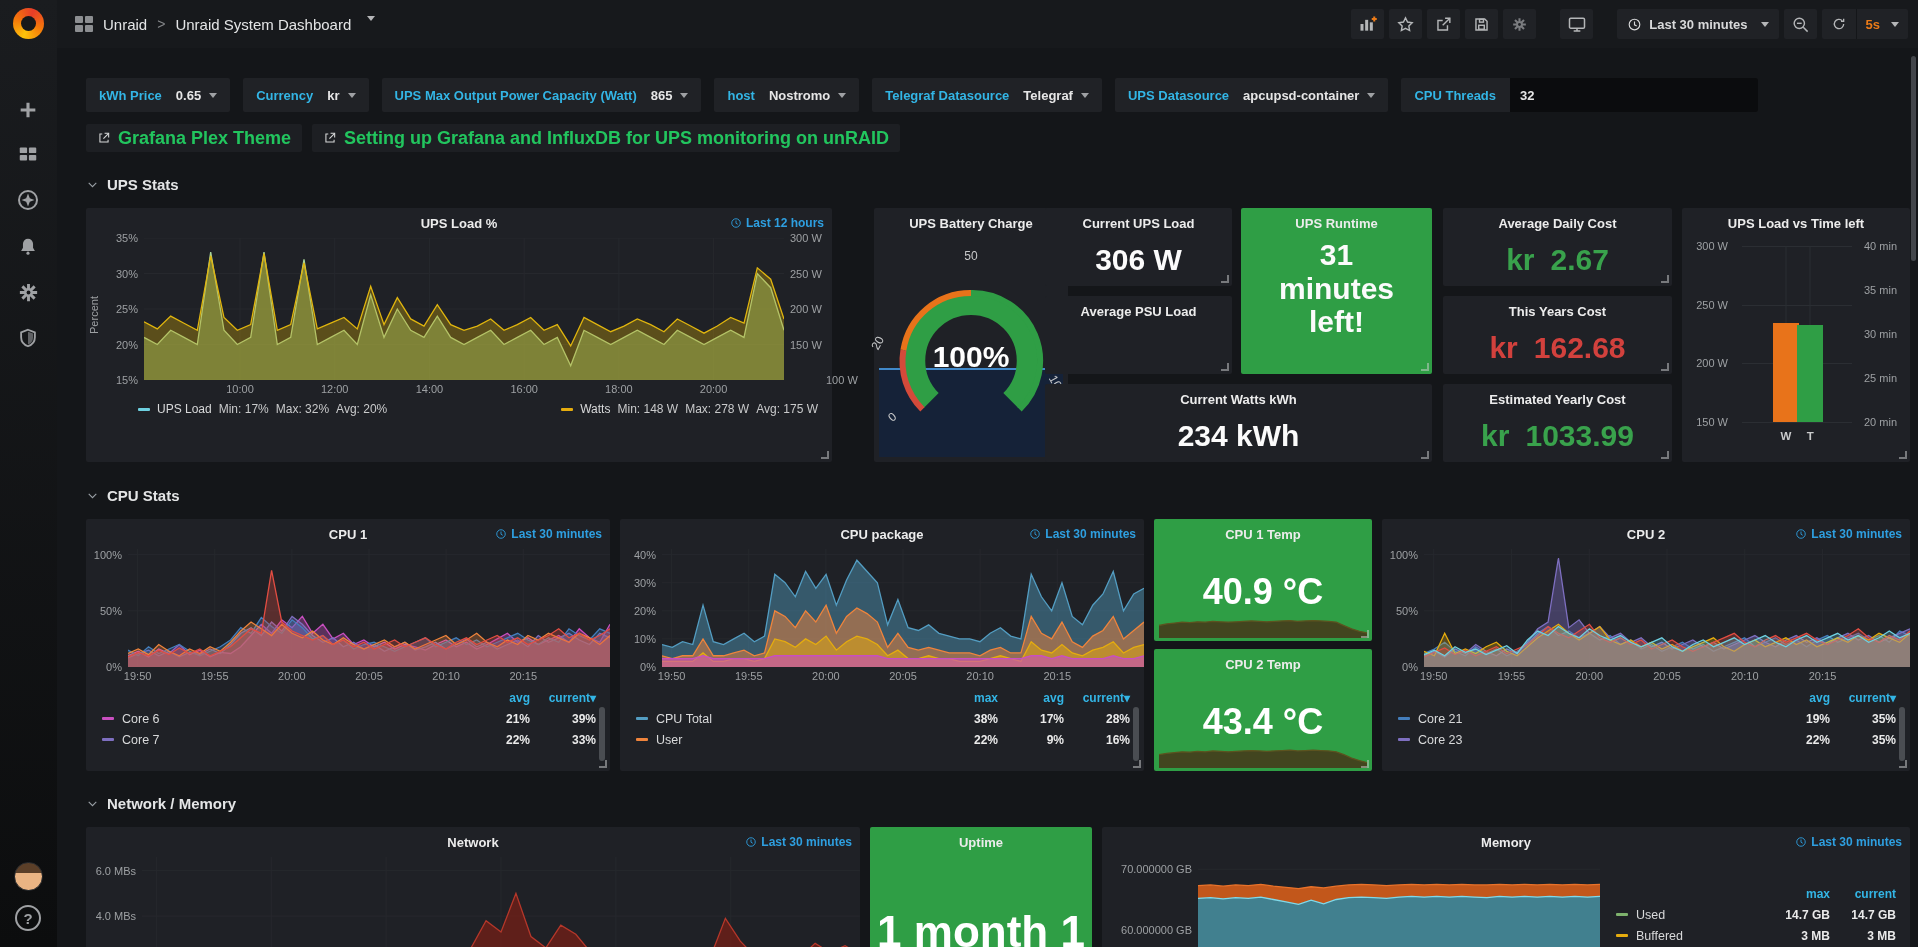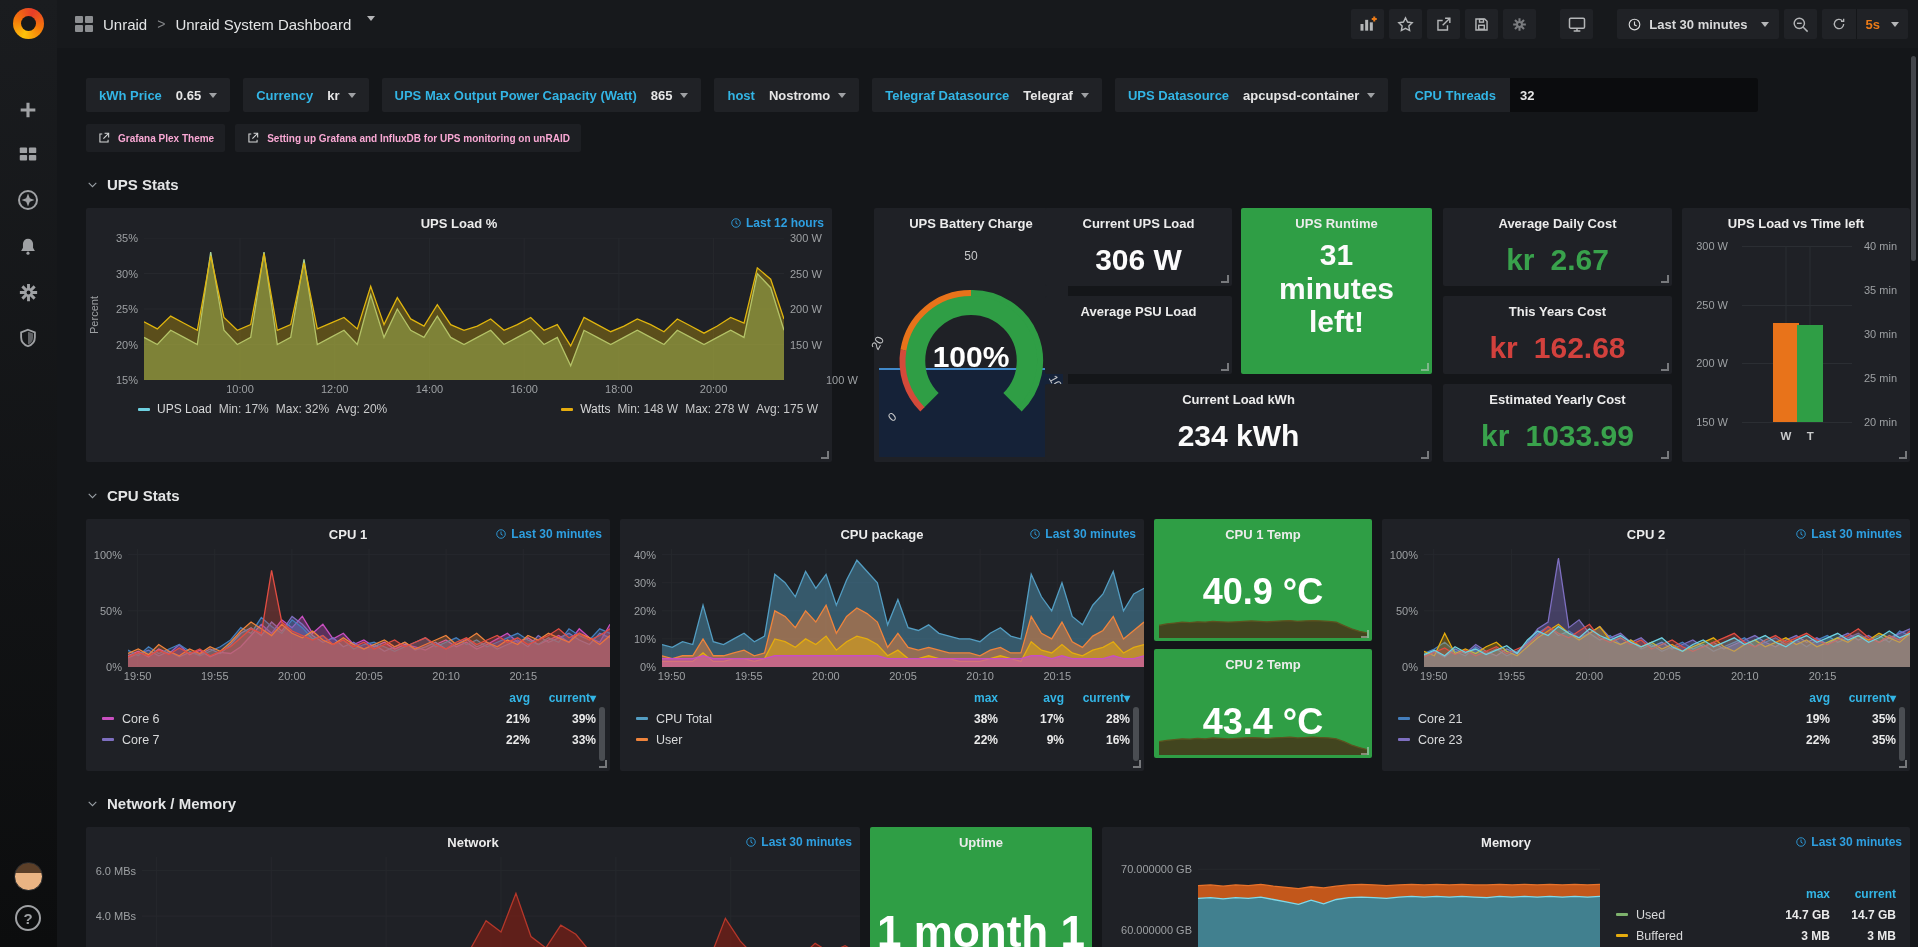--- a/index.html
+++ b/index.html
@@ -50,21 +50,21 @@
     padding:0 13px; gap:14px; cursor:pointer; }
   .var-label { color:#33b5e5; font-size:13px; font-weight:bold; white-space:nowrap; }
   .var-value { color:#e6e6e6; font-size:13px; font-weight:bold; white-space:nowrap; }
   .var-chip .caret { margin-left:-6px; border-top-color:#9fa1a4; }
   .var-input { width:248px; height:34px; background:#0b0c0e; border:none; color:#e6e6e6;
     font-size:13px; font-weight:bold; padding:0 10px; font-family:inherit; margin-right:-13px; border-radius:0 2px 2px 0; }
 
   
   .links { position:absolute; left:86px; top:124px; display:flex; gap:10px; }
   .dash-link { height:28px; background:#1d1f23; border-radius:2px; display:flex; align-items:center;
-    gap:7px; padding:0 11px; font-size:10px; font-weight:bold; color:#f9a8d4; cursor:pointer; }
+    gap:7px; padding:0 11px; font-size:18px; font-weight:bold; color:#22c55e; cursor:pointer; }
   .dash-link svg { stroke:#d8d9da; fill:none; stroke-width:1.8; }
 
   
   .section-h { position:absolute; display:flex; align-items:center; gap:8px; font-size:15px;
     font-weight:bold; color:#e4e5e6; cursor:pointer; }
   .section-h svg { stroke:#9aa0a6; fill:none; stroke-width:2; }
 
   
   .panel { position:absolute; background:#1f2126; border-radius:2px; }
   .panel::after { content:''; position:absolute; right:3px; bottom:3px; width:6px; height:6px;
@@ -459,21 +459,21 @@
       </div>
     <div class="stat-value">306 W</div>
   </div>
   <div class="panel" style="left:1045px; top:296px; width:187px; height:78px;">
     <div class="p-header">
         <div class="p-title">Average PSU Load</div>
       </div>
   </div>
   <div class="panel" style="left:1045px; top:384px; width:387px; height:78px;">
     <div class="p-header">
-        <div class="p-title">Current Load kWh</div>
+        <div class="p-title">Current Watts kWh</div>
       </div>
     <div class="stat-value">234 kWh</div>
   </div>
 
   <div class="panel green" style="left:1241px; top:208px; width:191px; height:166px;">
     <div class="p-header">
         <div class="p-title">UPS Runtime</div>
       </div>
     <div class="stat-value big-wrap">31 minutes left!</div>
   </div>
@@ -695,21 +695,21 @@
         <div class="p-title">CPU 1 Temp</div>
       </div>
     <div class="temp-value">40.9 °C</div>
     <div class="spark">
         <svg viewBox="0 0 100 100" preserveAspectRatio="none" class="ts-svg">
           <polygon points="0.00,76.92 3.70,73.85 7.41,72.31 11.11,70.77 14.81,71.54 18.52,70.00 22.22,70.77 25.93,69.23 29.63,70.00 33.33,70.77 37.04,70.00 40.74,69.23 44.44,68.46 48.15,69.23 51.85,70.00 55.56,69.23 59.26,68.46 62.96,67.69 66.67,69.23 70.37,68.46 74.07,67.69 77.78,68.46 81.48,69.23 85.19,70.77 88.89,76.92 92.59,83.08 96.30,87.69 100.00,90.77 100,100 0,100" fill="#43401d" fill-opacity="0.95"></polygon>
           <polyline points="0.00,76.92 3.70,73.85 7.41,72.31 11.11,70.77 14.81,71.54 18.52,70.00 22.22,70.77 25.93,69.23 29.63,70.00 33.33,70.77 37.04,70.00 40.74,69.23 44.44,68.46 48.15,69.23 51.85,70.00 55.56,69.23 59.26,68.46 62.96,67.69 66.67,69.23 70.37,68.46 74.07,67.69 77.78,68.46 81.48,69.23 85.19,70.77 88.89,76.92 92.59,83.08 96.30,87.69 100.00,90.77" fill="none" stroke="#5c531f" stroke-width="1.3" vector-effect="non-scaling-stroke"></polyline>
         </svg>
       </div>
   </div>
-  <div class="panel green" style="left:1154px; top:649px; width:218px; height:109px;">
+  <div class="panel green" style="left:1154px; top:649px; width:218px; height:122px;">
     <div class="p-header">
         <div class="p-title">CPU 2 Temp</div>
       </div>
     <div class="temp-value">43.4 °C</div>
     <div class="spark">
         <svg viewBox="0 0 100 100" preserveAspectRatio="none" class="ts-svg">
           <polygon points="0.00,75.38 3.70,73.08 7.41,71.54 11.11,70.00 14.81,70.77 18.52,69.23 22.22,70.00 25.93,68.46 29.63,69.23 33.33,70.00 37.04,69.23 40.74,68.46 44.44,67.69 48.15,68.46 51.85,69.23 55.56,68.46 59.26,67.69 62.96,66.92 66.67,68.46 70.37,67.69 74.07,66.92 77.78,67.69 81.48,68.46 85.19,70.00 88.89,75.38 92.59,81.54 96.30,86.15 100.00,90.00 100,100 0,100" fill="#43401d" fill-opacity="0.95"></polygon>
           <polyline points="0.00,75.38 3.70,73.08 7.41,71.54 11.11,70.00 14.81,70.77 18.52,69.23 22.22,70.00 25.93,68.46 29.63,69.23 33.33,70.00 37.04,69.23 40.74,68.46 44.44,67.69 48.15,68.46 51.85,69.23 55.56,68.46 59.26,67.69 62.96,66.92 66.67,68.46 70.37,67.69 74.07,66.92 77.78,67.69 81.48,68.46 85.19,70.00 88.89,75.38 92.59,81.54 96.30,86.15 100.00,90.00" fill="none" stroke="#5c531f" stroke-width="1.3" vector-effect="non-scaling-stroke"></polyline>
         </svg>
       </div>

